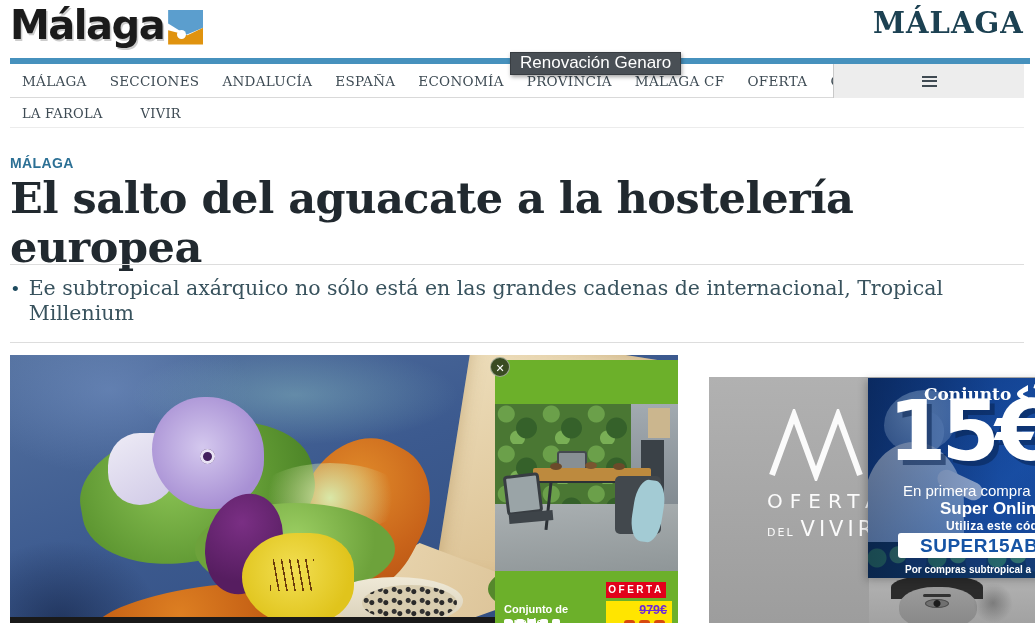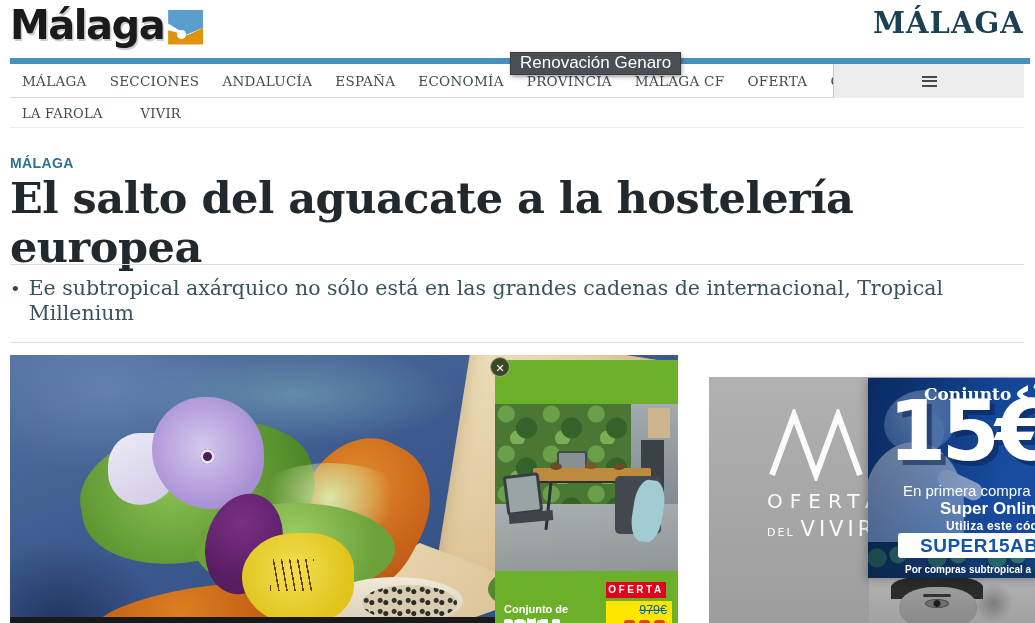--- a/index.html
+++ b/index.html
@@ -123,21 +123,21 @@
   .gp-bowl3 { left:118px; top:59px; width:12px; height:7px; background:#6b4a2a; border-radius:50%; }
   .gp-chair1a { left:10px; top:70px; width:36px; height:40px; background:#9aa4a7; border:3px solid #383d42;
                 border-radius:4px; transform:rotate(-7deg); }
   .gp-chair1b { left:14px; top:108px; width:44px; height:10px; background:#3e4449; transform:rotate(-5deg); }
   .gp-chair2 { left:120px; top:72px; width:46px; height:58px; background:#42484d; border-radius:5px; }
   .gp-throw { left:138px; top:76px; width:30px; height:62px; background:#a3cbd4; border-radius:40%; transform:rotate(9deg); }
   .gp-chair3 { left:62px; top:47px; width:30px; height:20px; background:#878f93; border:2px solid #44494e; border-radius:3px; }
   .gad-offer { position:absolute; left:111px; top:222px; width:60px; height:16px; background:#e2001a;
                color:#fff; font-size:10px; font-weight:bold; letter-spacing:2.5px; text-align:center; line-height:16px; }
   .gad-price { position:absolute; left:111px; top:241px; width:66px; height:32px; background:#ffe500; padding:2px 5px 0 0; }
-  .gad-old { text-align:right; color:#0369a1; font-size:12.5px; font-weight:normal; text-decoration:line-through; }
+  .gad-old { text-align:right; color:#6d28d9; font-size:12.5px; font-weight:bold; text-decoration:line-through; }
   .gad-cut { position:absolute; left:18px; top:19px; width:42px; height:13px; overflow:hidden; }
   .gad-cut i { position:absolute; top:0; width:11px; height:13px; background:#d8490f; border-radius:3px 3px 0 0; display:block; }
   .gad-product { position:absolute; left:9px; top:243px; width:102px; color:#fff; font-size:11px; font-weight:bold; line-height:13px; }
   .gad-product2 { position:absolute; left:9px; top:259px; width:95px; height:4px; overflow:hidden; }
   .gad-product2 i { position:absolute; top:0; width:8px; height:4px; background:#fff; border-radius:2px 2px 0 0; display:block; }
 
   
   .museo { position:absolute; left:709px; top:377px; width:326px; height:246px; overflow:hidden; cursor:pointer;
            background:linear-gradient(180deg,#b1b1b1,#a6a6a6 55%,#9d9d9d); z-index:5; }
   .museo-logo { position:absolute; left:58px; top:32px; }

